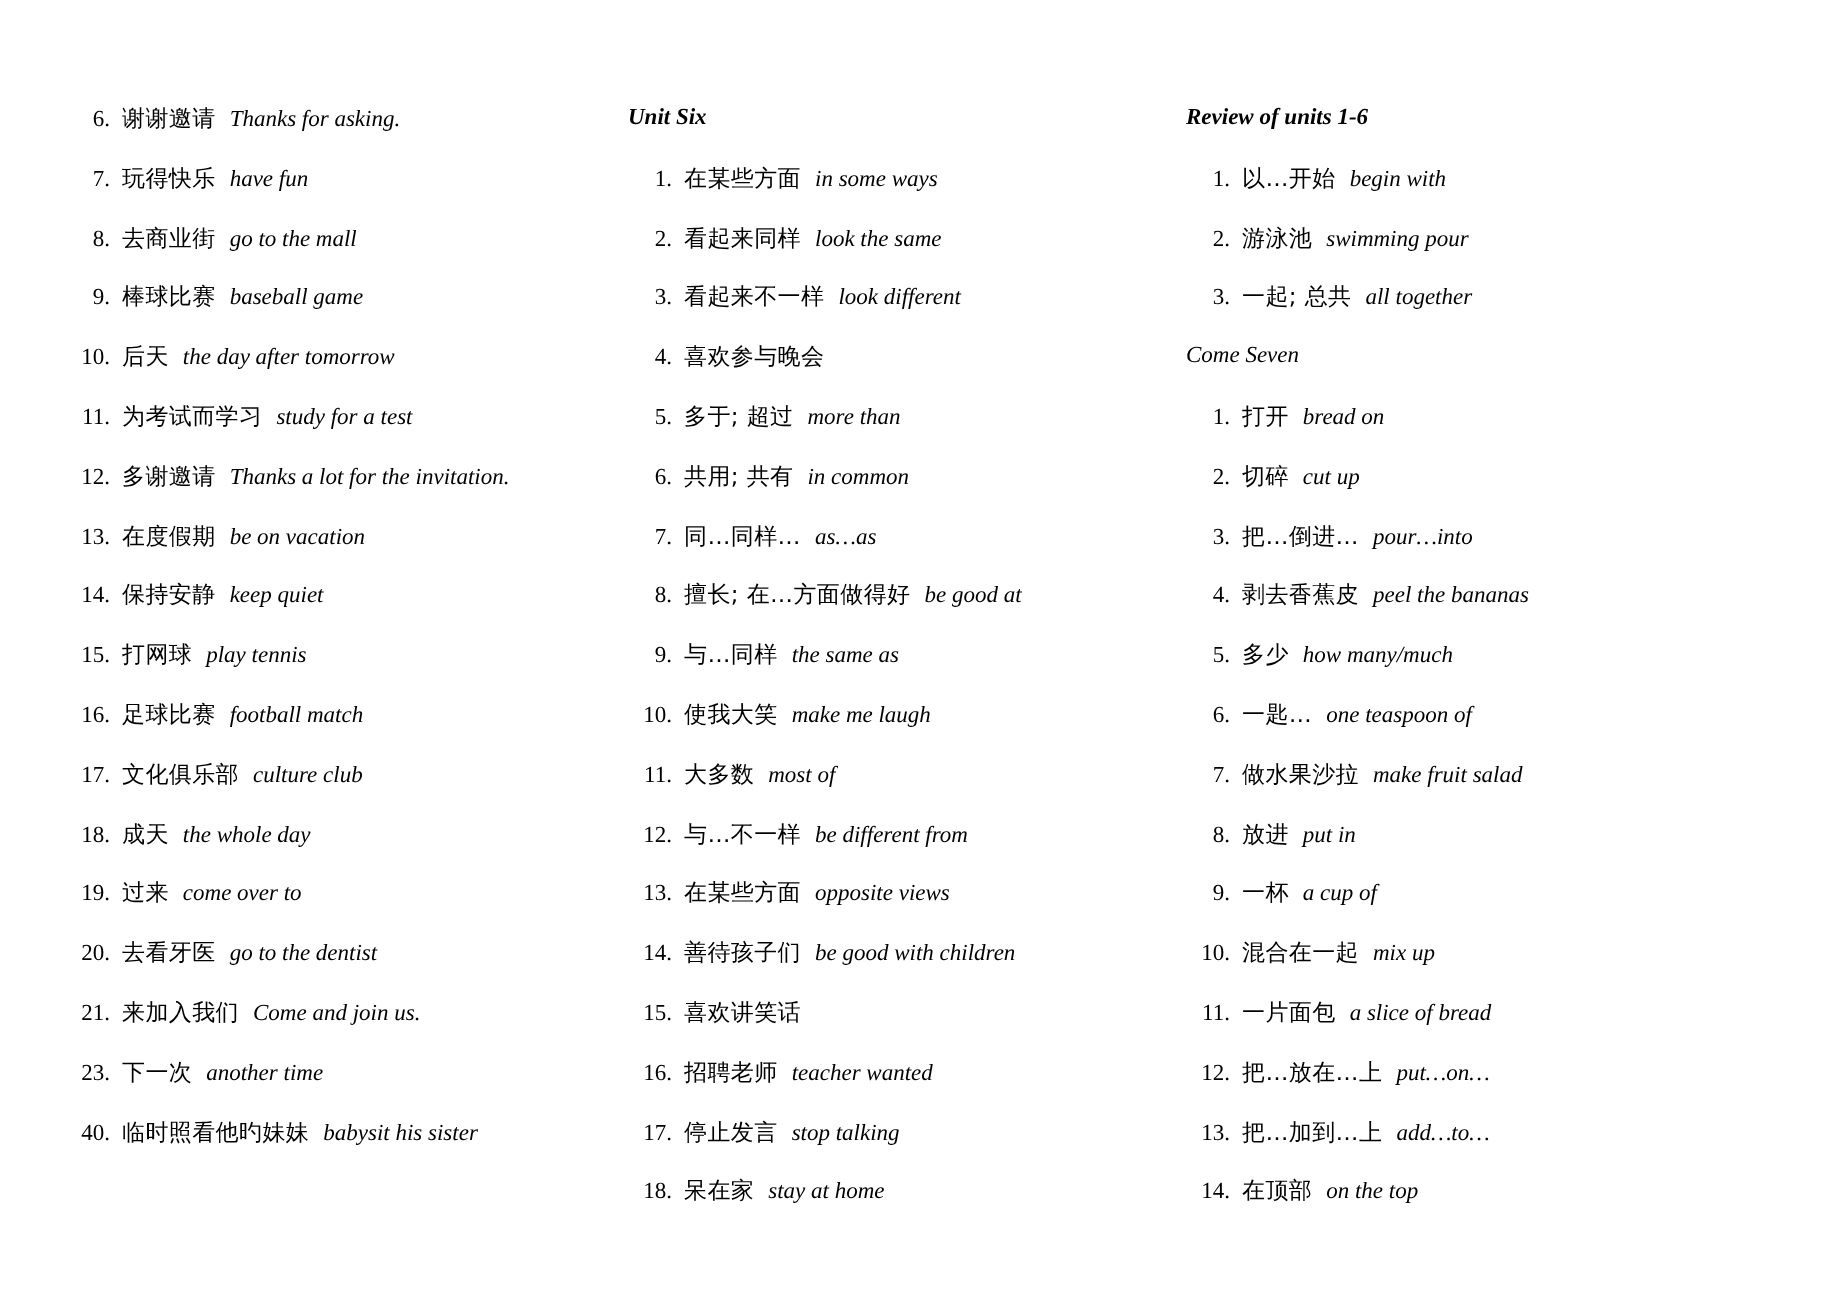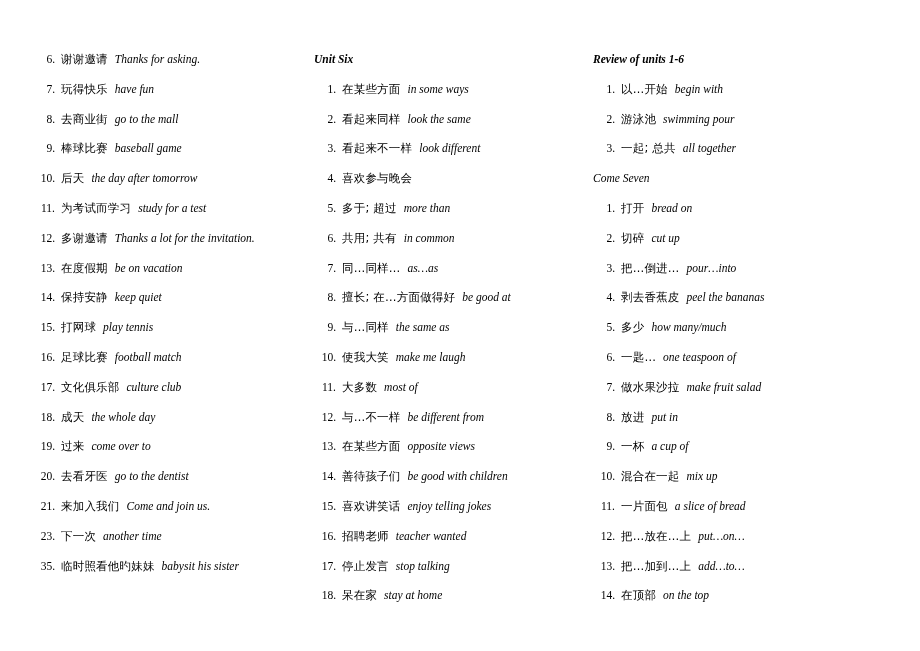--- a/index.html
+++ b/index.html
@@ -178,21 +178,21 @@
           <span class="num">21.</span>
           <span class="cn">来加入我们</span>
           <span class="en">Come and join us.</span>
         </div>
         <div class="entry">
           <span class="num">23.</span>
           <span class="cn">下一次</span>
           <span class="en">another time</span>
         </div>
         <div class="entry">
-          <span class="num">35.</span>
+          <span class="num">40.</span>
           <span class="cn">临时照看他旳妹妹</span>
           <span class="en">babysit his sister</span>
         </div>
       </div>
     <div class="column col-2" id="col2">
         <div class="heading bold">Unit Six</div>
         <div class="entry">
           <span class="num">1.</span>
           <span class="cn">在某些方面</span>
           <span class="en">in some ways</span>
@@ -257,21 +257,20 @@
           <span class="en">opposite views</span>
         </div>
         <div class="entry">
           <span class="num">14.</span>
           <span class="cn">善待孩子们</span>
           <span class="en">be good with children</span>
         </div>
         <div class="entry">
           <span class="num">15.</span>
           <span class="cn">喜欢讲笑话</span>
-          <span class="en">enjoy telling jokes</span>
         </div>
         <div class="entry">
           <span class="num">16.</span>
           <span class="cn">招聘老师</span>
           <span class="en">teacher wanted</span>
         </div>
         <div class="entry">
           <span class="num">17.</span>
           <span class="cn">停止发言</span>
           <span class="en">stop talking</span>

